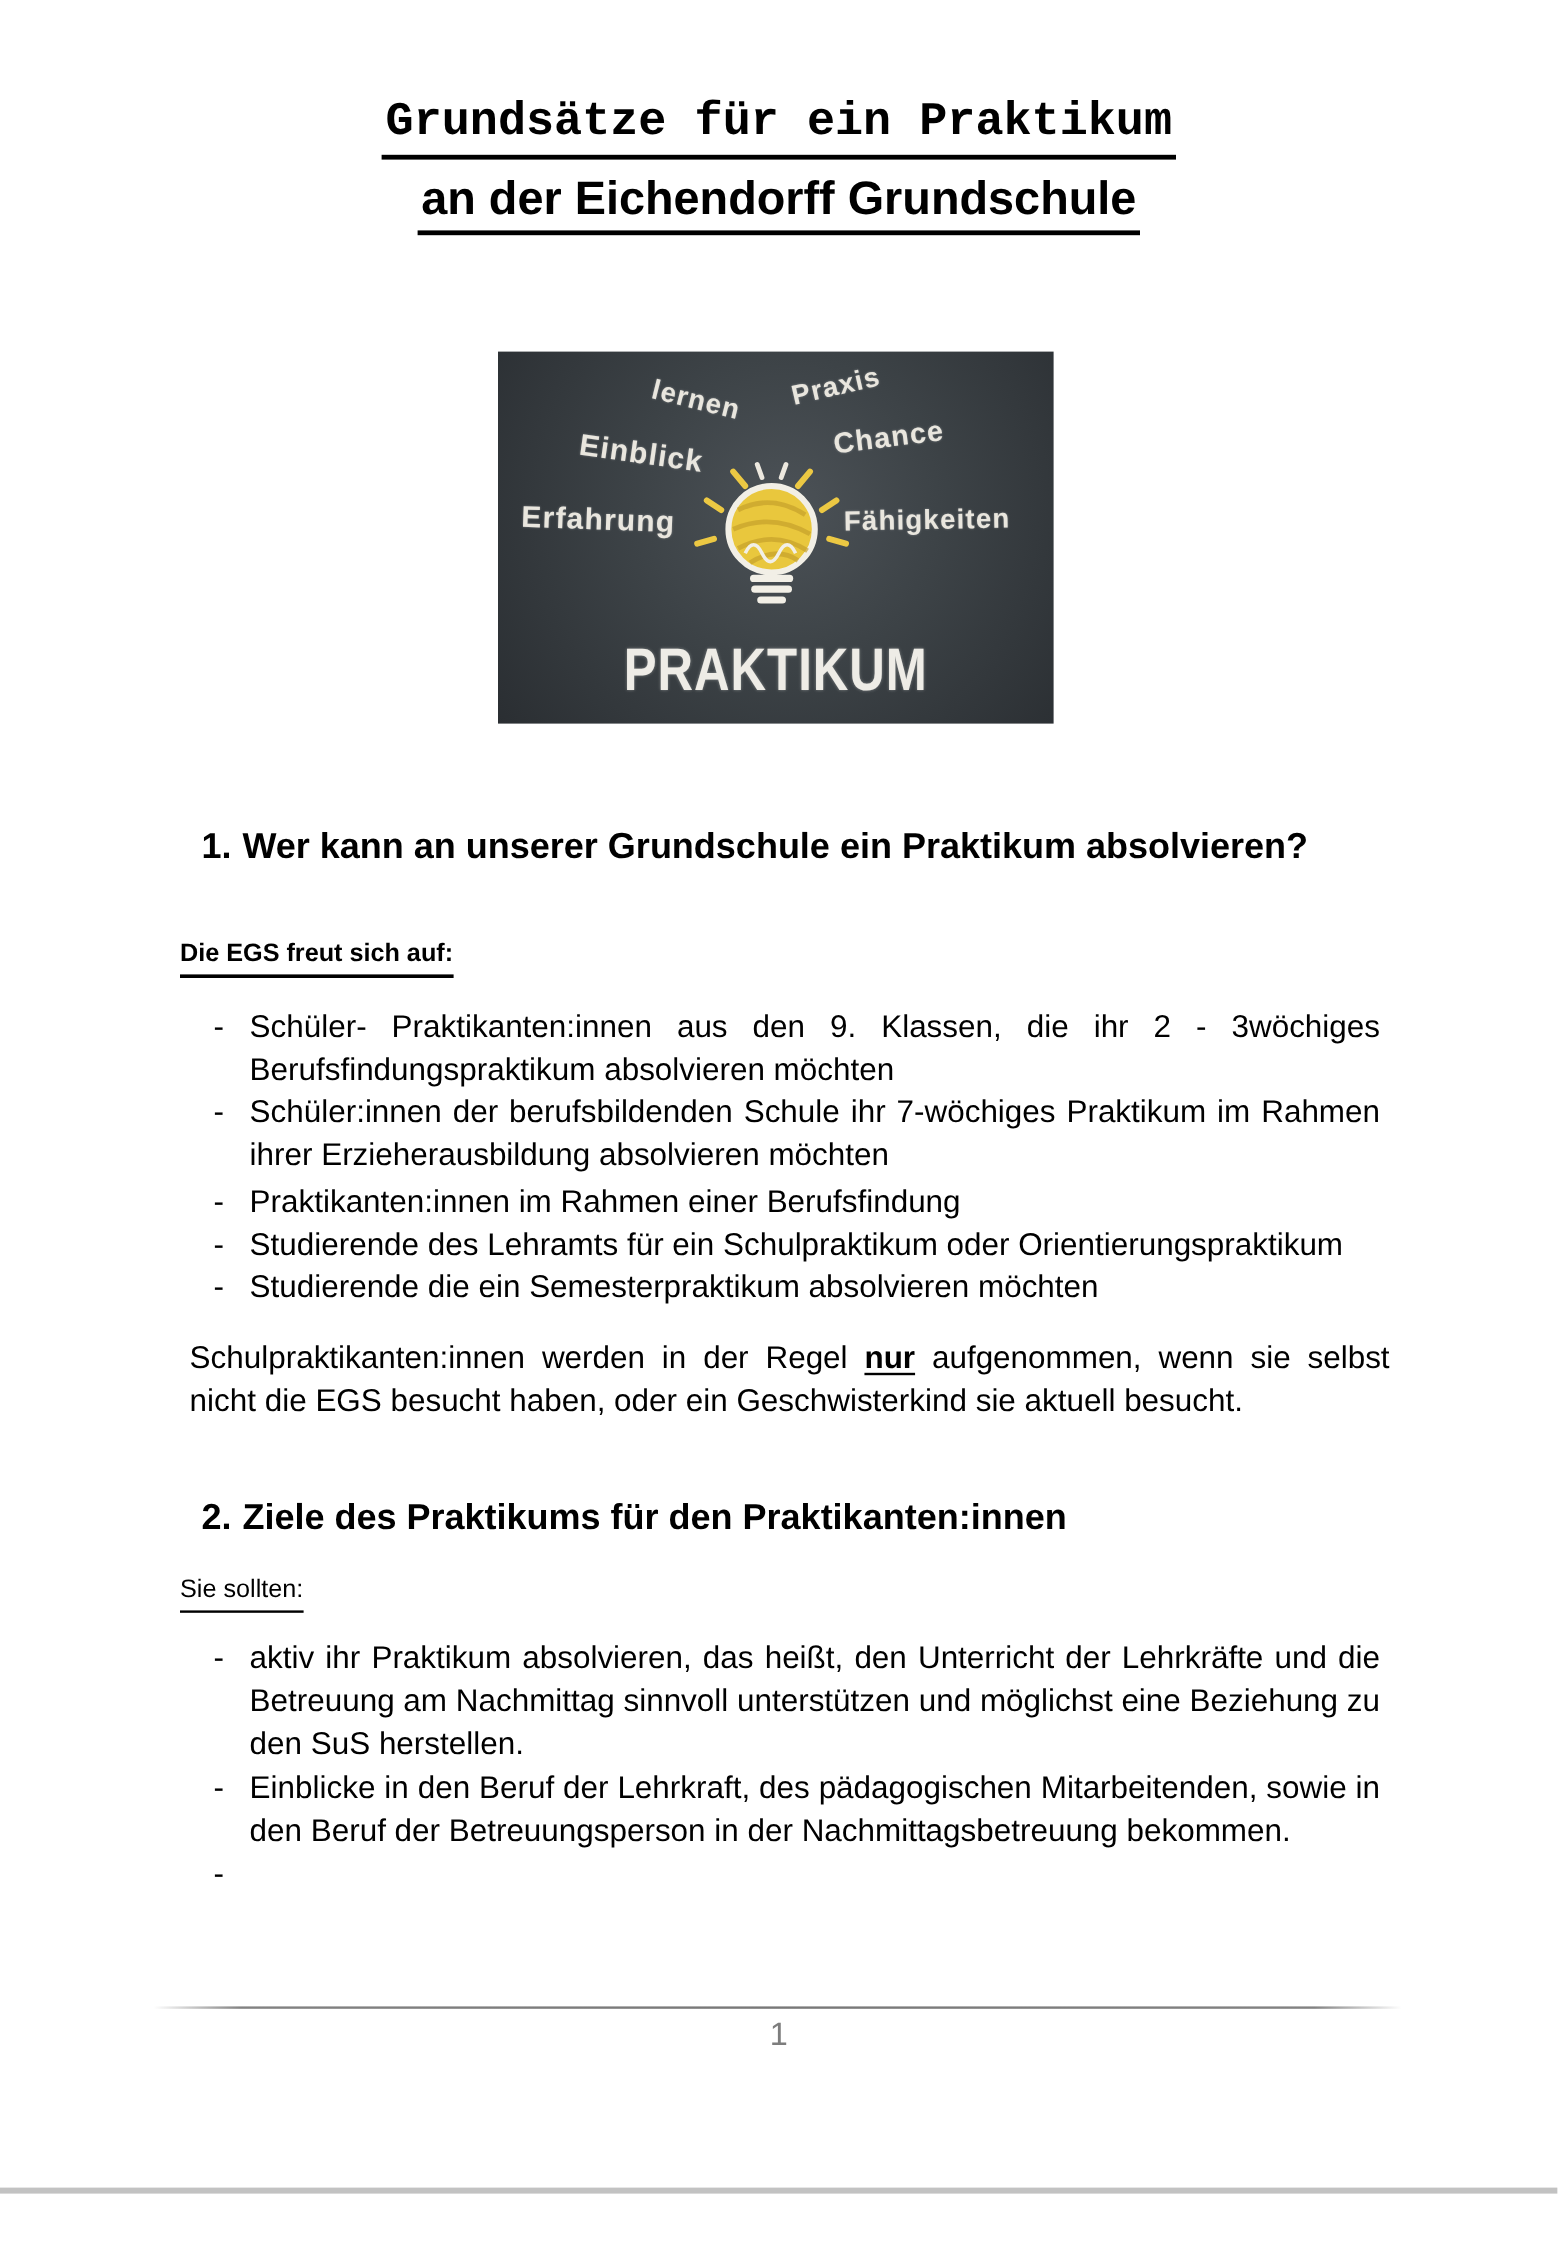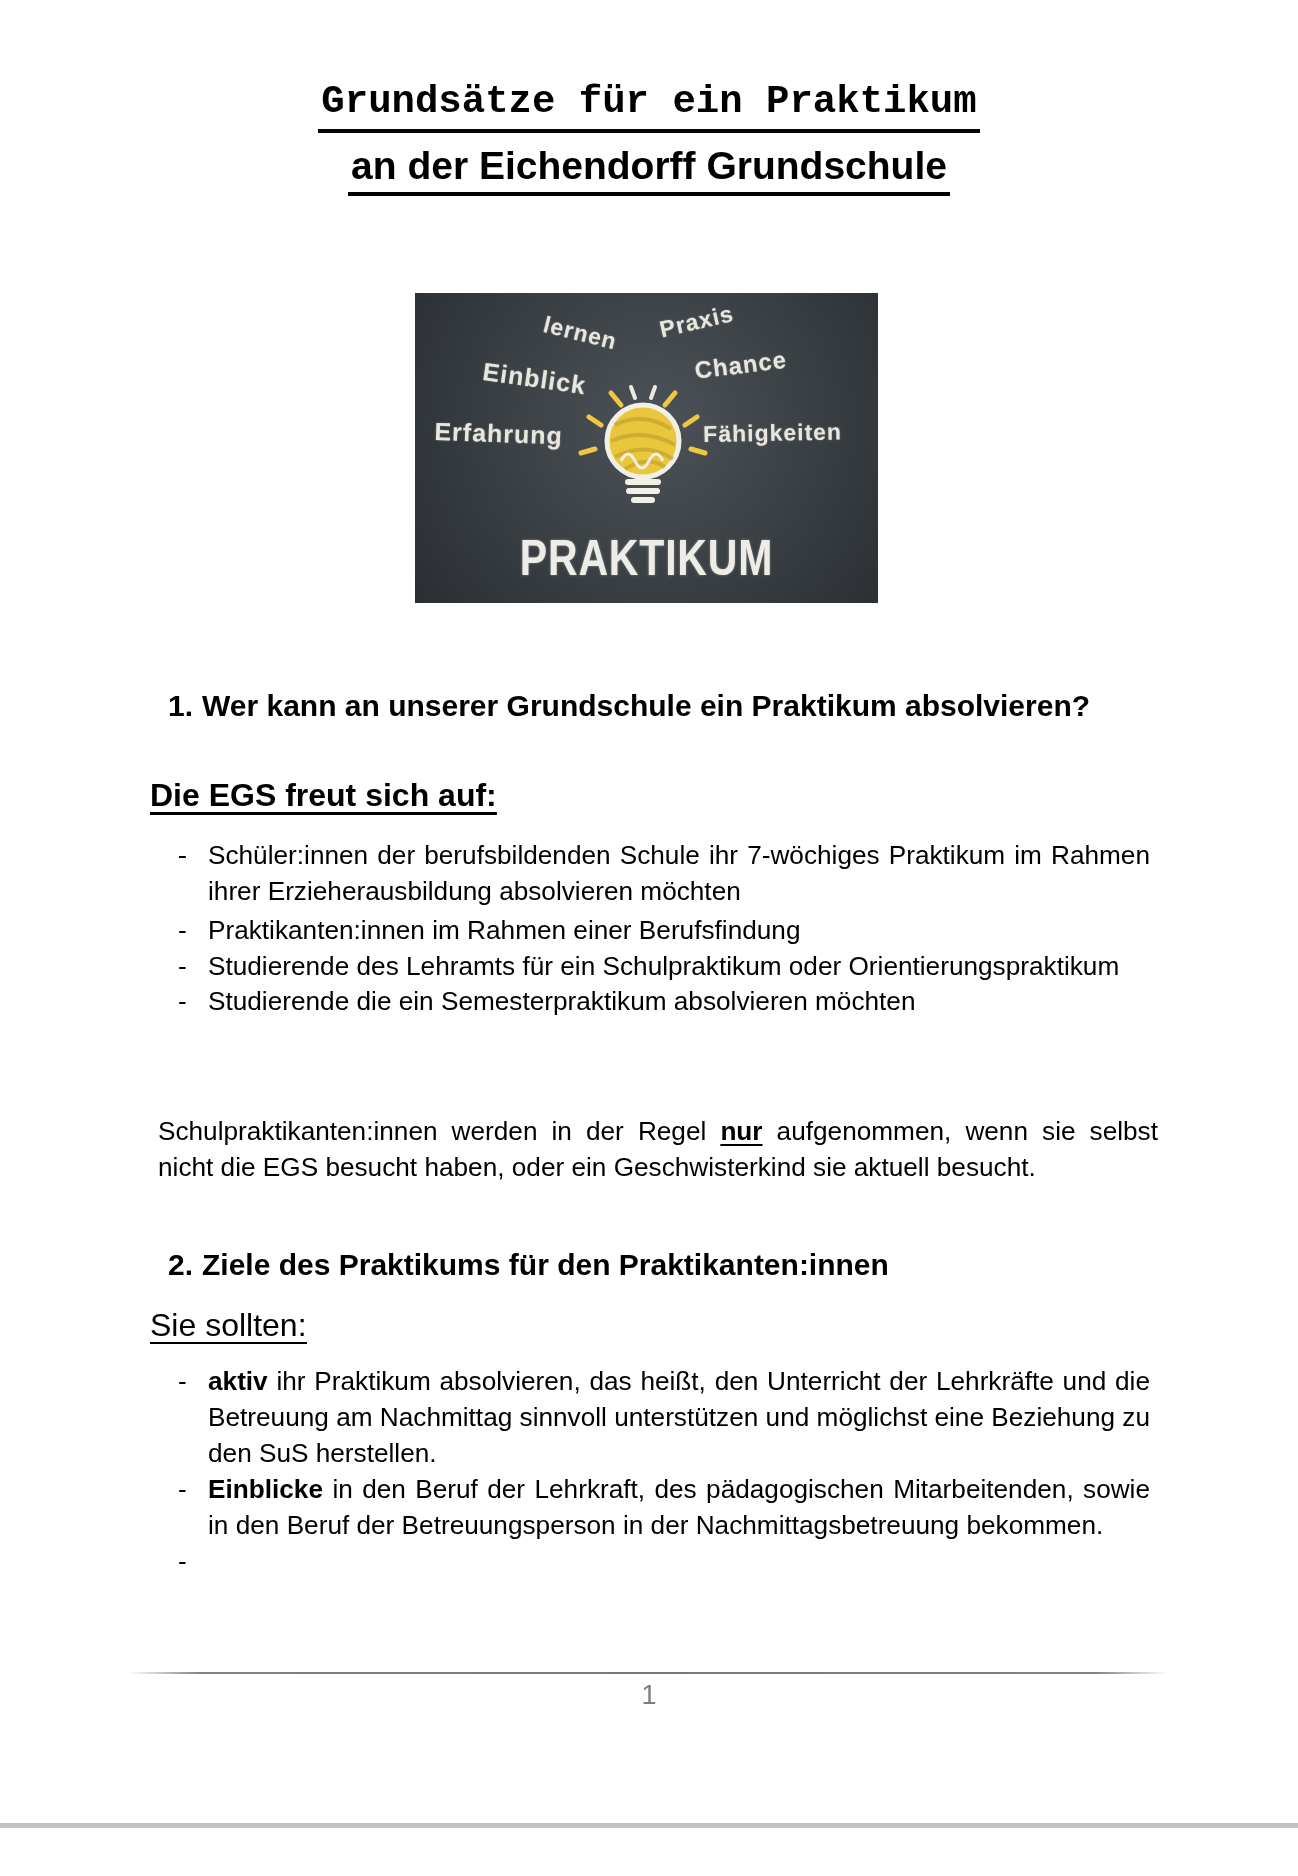--- a/index.html
+++ b/index.html
@@ -71,21 +71,21 @@
     font-size: 30px; font-weight: bold;
     line-height: 34px;
     white-space: nowrap;
   }
   .section-heading .num { display: inline-block; width: 34px; }
   .h1 { top: 689px; }
   .h2 { top: 1248px; }
 
   .sub-label {
     left: 150px;
-    font-size: 32px;
+    font-size: 21px;
     line-height: 30px;
   }
   .sub-label .u {
     display: inline-block;
     border-bottom: 3px solid #000;
     padding-bottom: 2px;
   }
   .lbl1 { top: 780px; font-weight: bold; }
   .lbl2 { top: 1310px; font-weight: normal; text-align: right; }
   .lbl2 .u { border-bottom-width: 2px; }
@@ -113,21 +113,21 @@
     font-size: 26.2px;
     line-height: 35.5px;
     text-align: justify;
   }
   .para .nur {
     font-weight: bold;
     text-decoration: underline;
     text-decoration-thickness: 2px;
     text-underline-offset: 4px;
   }
-  b { font-weight: bold; }
+  b { font-weight: normal; }
 
   
   .footer-rule {
     top: 1672px; left: 128px; width: 1040px; height: 2px;
     background: linear-gradient(90deg,
       rgba(130,130,130,0) 0%, #828282 7%, #787878 50%, #828282 93%, rgba(130,130,130,0) 100%);
   }
   .page-num {
     top: 1680px; left: 0; width: 100%;
     text-align: center;
@@ -199,20 +199,21 @@
     <span class="num">1.</span><span>Wer kann an unserer Grundschule ein Praktikum absolvieren?</span>
   </div>
 
   <div class="abs sub-label lbl1">
     <span class="u">Die EGS freut sich auf:</span>
   </div>
 
   <ul class="abs blist list1">
     <li>
       <span class="dash">-</span>
+      <span>Schüler- Praktikanten:innen aus den 9. Klassen, die ihr 2 - 3wöchiges Berufsfindungspraktikum absolvieren möchten</span>
     </li>
     <li>
       <span class="dash">-</span>
       <span>Schüler:innen der berufsbildenden Schule ihr 7-wöchiges Praktikum im Rahmen ihrer Erzieherausbildung absolvieren möchten</span>
     </li>
     <li>
       <span class="dash">-</span>
       <span>Praktikanten:innen im Rahmen einer Berufsfindung</span>
     </li>
     <li>

